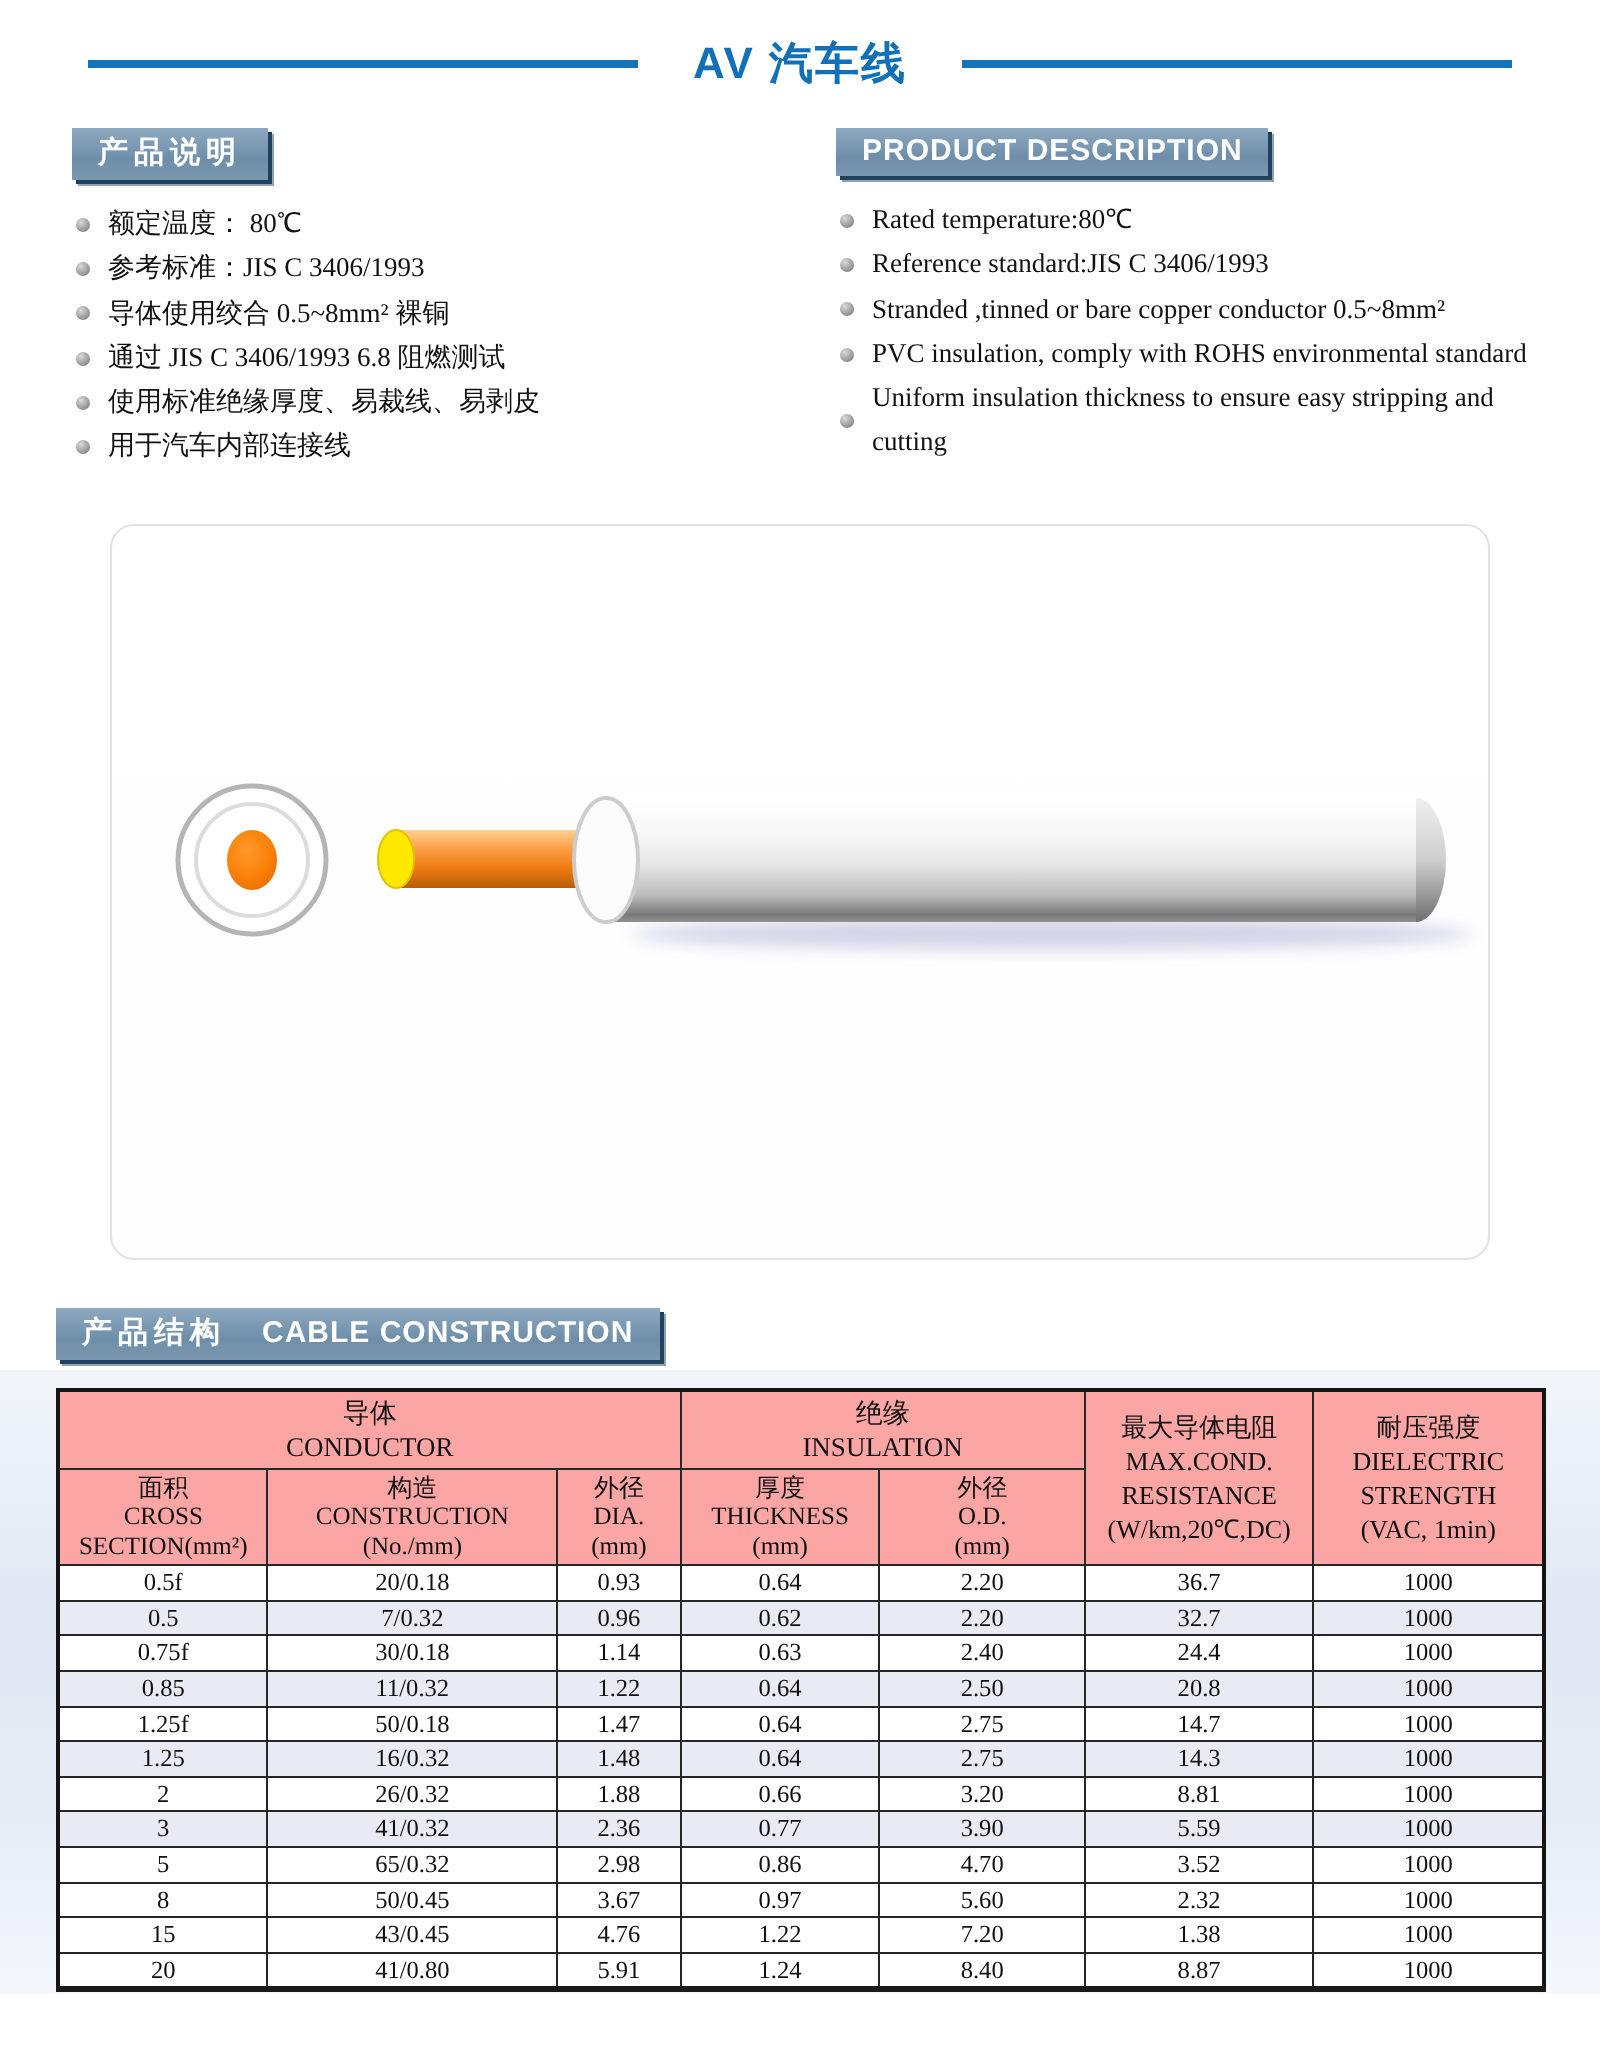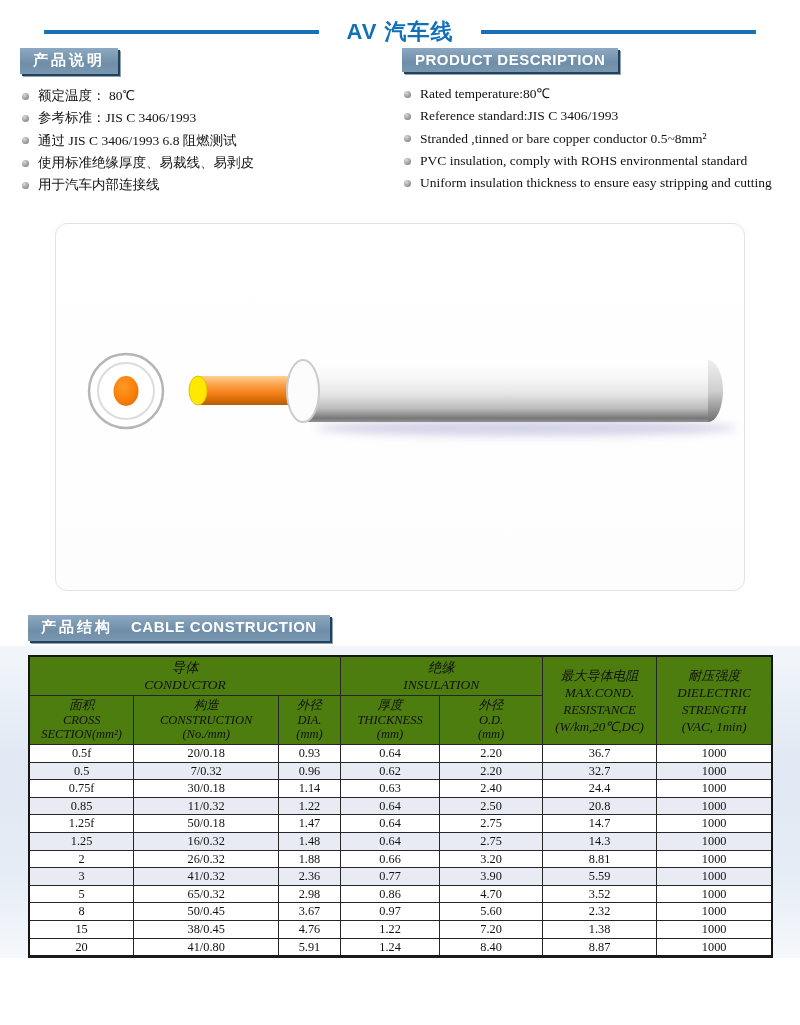--- a/index.html
+++ b/index.html
@@ -9,21 +9,21 @@
     background:#ffffff; font-family:"Liberation Serif", serif; color:#111;
   }
   
   .titlebar { display:flex; align-items:center; gap:27px; padding:0 44px; margin-top:17px; }
   .titlebar .line { flex:1; height:4px; background:#1673b9; }
   .page-title {
     color:#1270b8; font-family:"Liberation Sans", sans-serif;
     font-weight:bold; font-size:22px; white-space:nowrap; letter-spacing:1px;
   }
   
-  .desc-row { display:flex; margin-top:1px; padding:0 20px;justify-content:center; }
+  .desc-row { display:flex; margin-top:17px; padding:0 36px;justify-content:center; }
   .desc-col.left  { width:360px; flex:none; }
   .desc-col.right { flex:1; padding-left:22px; }
   .badge {
     display:inline-block; font-family:"Liberation Sans", sans-serif; font-weight:bold;
     color:#fff; font-size:15px; padding:3px 13px 4px;
     background:linear-gradient(180deg,#8ea9c1 0%,#6e8ea9 60%,#7b97b0 100%);
     box-shadow:3px 3px 0 #24476637;
     box-shadow:3px 3px 0 #24476680, 2px 2px 0 #1f3c57;
   }
   .badge .cn { letter-spacing:3px; }
@@ -47,21 +47,21 @@
     margin-top:5px; padding:9px 0 0;
     background:linear-gradient(180deg,#f2f6fa 0%,#dfe8f3 38%,#e5ecf5 72%,#f5f8fc 100%);
     min-height:312px;
   }
   table.spec {
     border-collapse:collapse; margin-left:28px; width:745px; background:#fff;
     border:2px solid #151515; border-bottom:3px solid #1a1a1a;
     font-family:"Liberation Serif", serif;
   }
   table.spec th, table.spec td { border:1px solid #262626; text-align:center; }
-  thead th { background:#4d7c0f; font-weight:normal;font-style:italic; }
+  thead th { background:#fca5a5; font-weight:normal; }
   th.group-cell { font-size:13.5px; line-height:17px; padding:2px 0; }
   th.span-cell  { font-size:13px;   line-height:17px; padding:2px 1px; }
   th.sub-cell   { font-size:12.5px; line-height:14.5px; padding:2px 1px; }
   tbody td { font-size:12.3px; line-height:14.6px; padding:1px 2px; }
   tbody tr.shaded td { background:#e8ebf3; }
 </style>
 </head>
 <body>
 
 
@@ -78,20 +78,24 @@
   <div class="desc-col left">
     <span class="badge"><span class="cn">产品说明</span></span>
     <ul class="bullets" id="cn-list">
         <li>
           <span class="dot"></span>
           <span>额定温度： 80℃</span>
         </li>
         <li>
           <span class="dot"></span>
           <span>参考标准：JIS C 3406/1993</span>
+        </li>
+        <li>
+          <span class="dot"></span>
+          <span>导体使用绞合 0.5~8mm² 裸铜</span>
         </li>
         <li>
           <span class="dot"></span>
           <span>通过 JIS C 3406/1993  6.8 阻燃测试</span>
         </li>
         <li>
           <span class="dot"></span>
           <span>使用标准绝缘厚度、易裁线、易剥皮</span>
         </li>
         <li>
@@ -299,21 +303,21 @@
           <td>8</td>
           <td>50/0.45</td>
           <td>3.67</td>
           <td>0.97</td>
           <td>5.60</td>
           <td>2.32</td>
           <td>1000</td>
         </tr>
         <tr>
           <td>15</td>
-          <td>38/0.45</td>
+          <td>43/0.45</td>
           <td>4.76</td>
           <td>1.22</td>
           <td>7.20</td>
           <td>1.38</td>
           <td>1000</td>
         </tr>
         <tr>
           <td>20</td>
           <td>41/0.80</td>
           <td>5.91</td>

